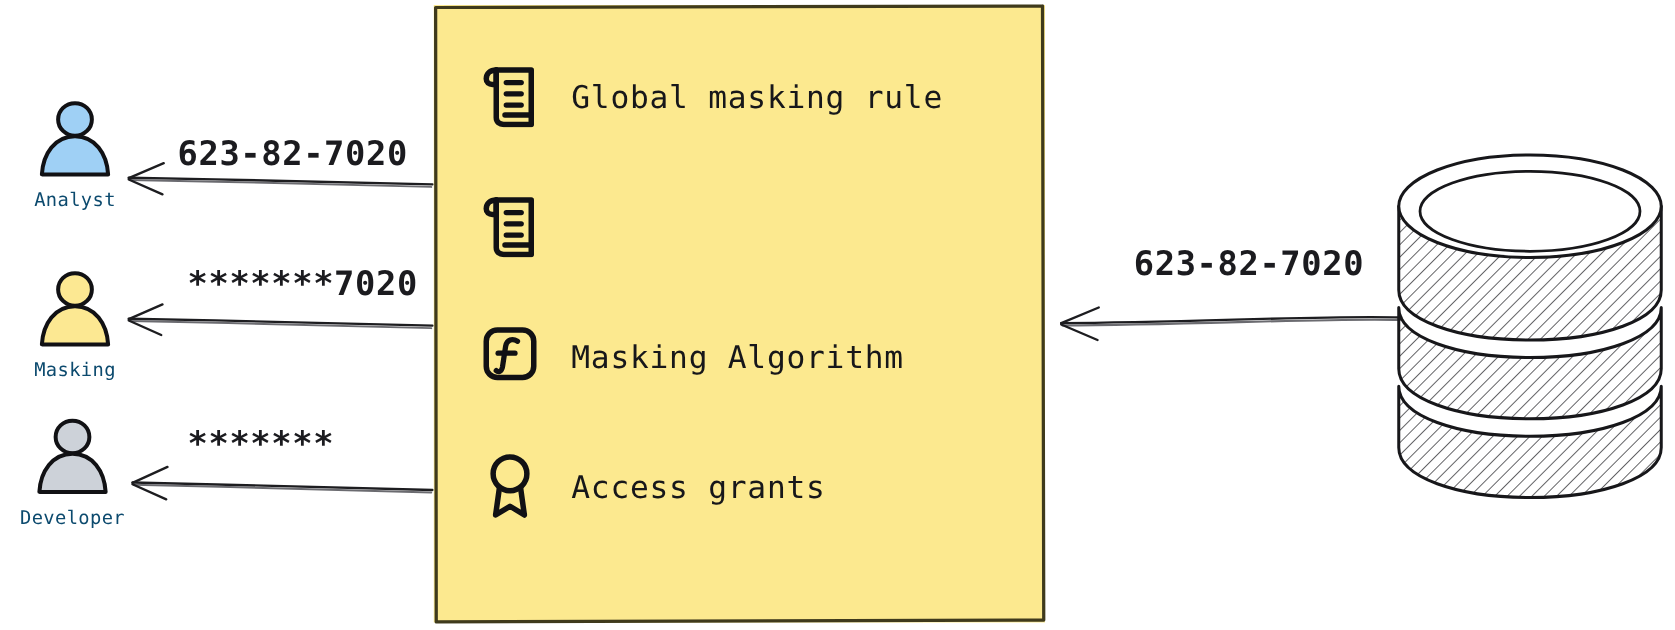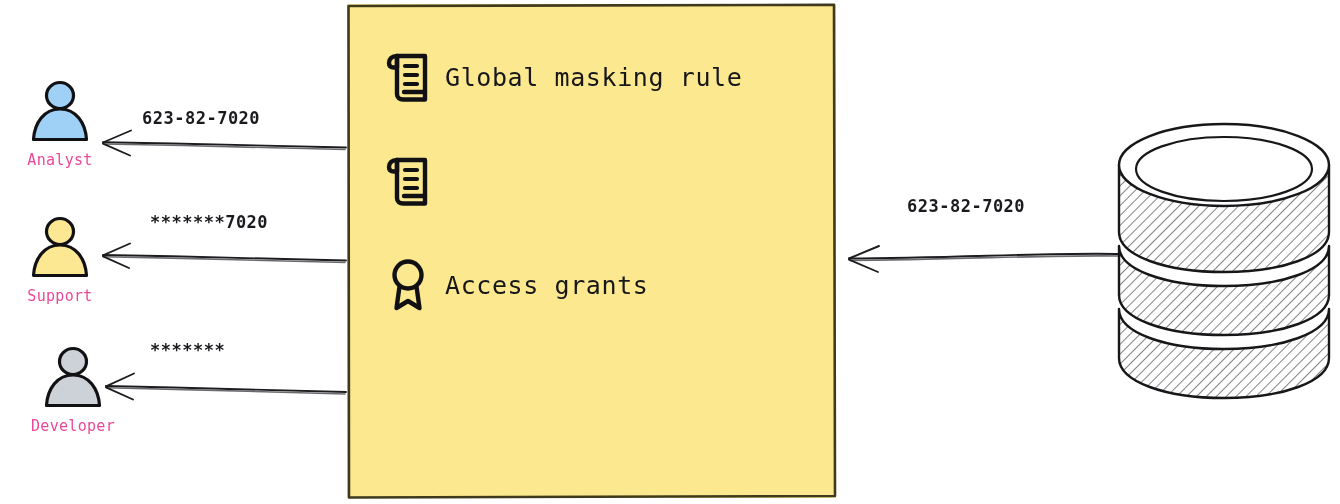--- a/index.html
+++ b/index.html
@@ -26,38 +26,38 @@
     width: 74px;
     height: 74px;
     margin: 0 auto;
     display: block;
   }
   .actor-label {
     font-size: 15px;
     letter-spacing: 0.3px;
     line-height: 1;
     margin-top: 1px;
-    color: #ec4899;
+    color: #0c4a6e;
     white-space: nowrap;
   }
 
   #actor-analyst   { left: 2px;  top: 78px; }
   #actor-support   { left: 2px;  top: 214px; }
-  #actor-developer { left: 0px;  top: 344px; margin-left: 15px; }
+  #actor-developer { left: 0px;  top: 332px; }
 
   
   .flow {
     position: absolute;
     height: 70px;
   }
   .flow svg { display: block; overflow: visible; }
   .flow-label {
     position: absolute;
     top: 0;
-    font-size: 17px;
+    font-size: 27px;
     font-weight: 700;
     letter-spacing: 0.5px;
     white-space: nowrap;
     color: #1b1b1f;
   }
 
   #flow-analyst   { left: 98px; top: 108px; width: 250px; }
   #flow-support   { left: 98px; top: 212px; width: 250px; }
   #flow-developer { left: 98px; top: 340px; width: 250px; }
 
@@ -85,21 +85,21 @@
     left: 0; right: 0; top: 0;
     padding: 44px 0 0 36px;
     margin: 0;
     list-style: none;
   }
   .panel-item {
     display: flex;
     align-items: center;
     height: 58px;
     margin-bottom: 46px;
-    gap: 12px;
+    gap: 24px;
   }
   .panel-item:last-child { margin-bottom: 0; }
   .panel-icon {
     width: 50px;
     height: 54px;
     flex: 0 0 50px;
     display: flex;
     align-items: center;
     justify-content: center;
   }
@@ -145,21 +145,21 @@
     <path d="M37 31 C21 31 11.5 45 10.5 61.5 L63.5 61.5 C62.5 45 53 31 37 31 Z" fill="#9fd0f5" stroke="#111114" stroke-width="3.2" stroke-linejoin="round"></path>
   </svg>
   <div class="actor-label">Analyst</div>
 </div>
 
 <div class="actor" id="actor-support">
   <svg class="actor-figure" viewBox="0 0 74 74" aria-hidden="true">
     <ellipse cx="37" cy="17.5" rx="13.5" ry="13" fill="#fce892" stroke="#111114" stroke-width="3.2"></ellipse>
     <path d="M37 31 C21 31 11.5 45 10.5 61.5 L63.5 61.5 C62.5 45 53 31 37 31 Z" fill="#fce892" stroke="#111114" stroke-width="3.2" stroke-linejoin="round"></path>
   </svg>
-  <div class="actor-label">Support</div>
+  <div class="actor-label">Masking</div>
 </div>
 
 <div class="actor" id="actor-developer">
   <svg class="actor-figure" viewBox="0 0 74 74" aria-hidden="true">
     <ellipse cx="37" cy="17.5" rx="13.5" ry="13" fill="#cdd2d9" stroke="#111114" stroke-width="3.2"></ellipse>
     <path d="M37 31 C21 31 11.5 45 10.5 61.5 L63.5 61.5 C62.5 45 53 31 37 31 Z" fill="#cdd2d9" stroke="#111114" stroke-width="3.2" stroke-linejoin="round"></path>
   </svg>
   <div class="actor-label">Developer</div>
 </div>
 
@@ -220,20 +220,30 @@
           <path d="M12 4 H40 V40 H19" fill="none" stroke="#111114" stroke-width="4.4" stroke-linejoin="round" stroke-linecap="round"></path>
           <path d="M12 4 C7 4 4 7 4 11 C4 14 6 15.5 9 15.5 H12 Z" fill="none" stroke="#111114" stroke-width="4.4" stroke-linejoin="round"></path>
           <path d="M12 4 V42 C12 45.5 14.5 47.5 18 47.5 H40 V40" fill="none" stroke="#111114" stroke-width="4.4" stroke-linejoin="round" stroke-linecap="round"></path>
           <line x1="20" y1="14" x2="32" y2="14" stroke="#111114" stroke-width="4.2" stroke-linecap="round"></line>
           <line x1="20" y1="23" x2="32" y2="23" stroke="#111114" stroke-width="4.2" stroke-linecap="round"></line>
           <line x1="20" y1="32" x2="32" y2="32" stroke="#111114" stroke-width="4.2" stroke-linecap="round"></line>
         </svg>
       </span>
     </li>
 
+    <li class="panel-item">
+      <span class="panel-icon">
+        <svg width="46" height="48" viewBox="0 0 46 48" aria-hidden="true">
+          <rect x="4" y="3" width="38" height="38" rx="9" ry="9" fill="none" stroke="#111114" stroke-width="4.4"></rect>
+          <path d="M29 12 C25 9.5 20.5 10.5 19.5 16 L17 32.5 C16.3 36.5 13.5 37 12 35.5" fill="none" stroke="#111114" stroke-width="4.2" stroke-linecap="round"></path>
+          <line x1="13.5" y1="21.5" x2="27" y2="21.5" stroke="#111114" stroke-width="4.2" stroke-linecap="round"></line>
+        </svg>
+      </span>
+      <span class="panel-text">Masking Algorithm</span>
+    </li>
 
     <li class="panel-item">
       <span class="panel-icon">
         <svg width="46" height="54" viewBox="0 0 46 54" aria-hidden="true">
           <circle cx="23" cy="17" r="13.5" fill="none" stroke="#111114" stroke-width="4.4"></circle>
           <path d="M14.5 28.5 L11.5 50 L23 43 L34.5 50 L31.5 28.5" fill="none" stroke="#111114" stroke-width="4.4" stroke-linejoin="round" stroke-linecap="round"></path>
         </svg>
       </span>
       <span class="panel-text">Access grants</span>
     </li>

